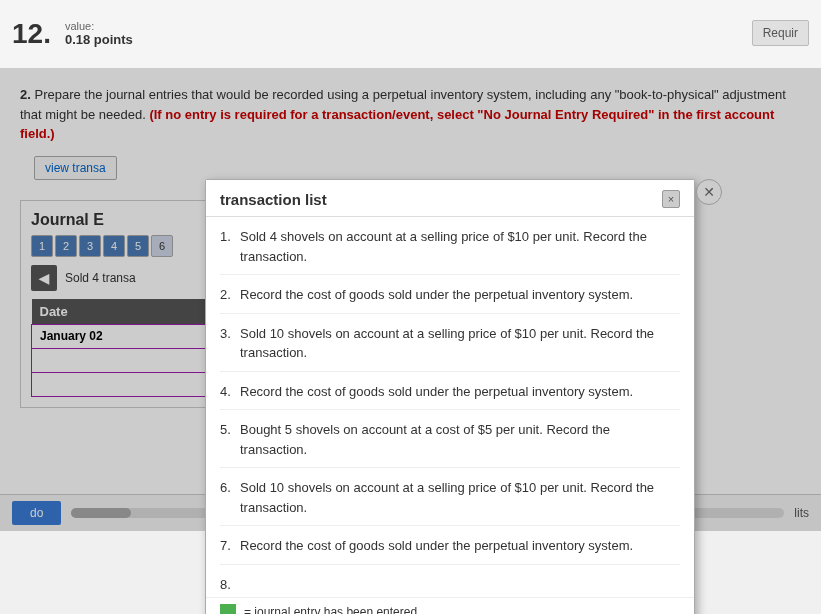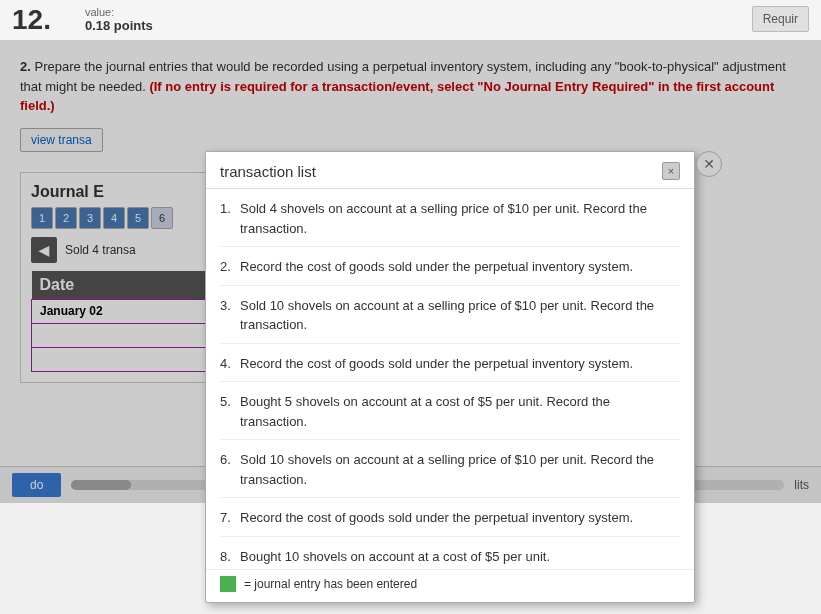--- a/index.html
+++ b/index.html
@@ -10,33 +10,33 @@
       width: 821px;
       height: 614px;
       overflow: hidden;
       position: relative;
     }
 
     
     .top-bar {
       background: #f5f5f5;
       border-bottom: 1px solid #ccc;
-      padding: 6px 12px;
+      padding: 20px 12px;
       display: flex;
       align-items: flex-start;
       justify-content: space-between;
     }
     .question-number {
       font-size: 28px;
       font-weight: bold;
       color: #333;
       line-height: 1;
     }
     .value-block {
-      margin-left: 26px;
+      margin-left: 6px;
     }
     .value-label {
       font-size: 11px;
       color: #666;
     }
     .value-points {
       font-size: 13px;
       font-weight: bold;
       color: #333;
     }
@@ -152,21 +152,21 @@
     .journal-table {
       width: 100%;
       border-collapse: collapse;
       margin-top: 4px;
     }
     .journal-table th {
       background: #555;
       color: #fff;
       padding: 5px 8px;
       text-align: left;
-      font-size: 16px;
+      font-size: 13px;
     }
     .journal-table td {
       border: 1px solid #a21caf;
       padding: 4px 8px;
       font-size: 12px;
       height: 24px;
       font-weight: bold;
     }
     .done-btn {
       background: #3a7bd5;
@@ -217,21 +217,21 @@
     .modal-header {
       background: #fff;
       padding: 10px 14px 8px 14px;
       border-bottom: 1px solid #ddd;
       display: flex;
       align-items: center;
       justify-content: space-between;
     }
     .modal-title {
       font-size: 15px;
-      font-weight: normal;
+      font-weight: bold;
       color: #333;
     }
     .modal-close {
       width: 18px;
       height: 18px;
       background: #ccc;
       border: 1px solid #999;
       border-radius: 2px;
       font-size: 11px;
       color: #555;
@@ -323,21 +323,21 @@
 </div>
 
 <div class="main-content" style="height: 462px; position: relative;">
 
   <div class="question-text">
     <span><strong>2. </strong></span>
     <span>Prepare the journal entries that would be recorded using a perpetual inventory system, including any "book-to-physical" adjustment that might be needed.</span>
     <span class="warning">(If no entry is required for a transaction/event, select "No Journal Entry Required" in the first account field.)</span>
   </div>
 
-  <div style="margin-bottom:10px;">
+  <div style="margin-bottom:10px;margin-left:14px;">
     <button class="view-trans-btn">view transa</button>
   </div>
 
   <div class="journal-area" style="width: 560px;">
     <div class="journal-title">Journal E</div>
 
     <div class="trans-tabs">
       <div class="trans-tab active">1</div>
       <div class="trans-tab active">2</div>
       <div class="trans-tab active">3</div>
@@ -432,21 +432,20 @@
         <div class="modal-item">
           <span class="modal-item-number">6.&nbsp;</span>
           <span class="modal-item-text">Sold 10 shovels on account at a selling price of $10 per unit. Record the transaction.</span>
         </div>
         <div class="modal-item">
           <span class="modal-item-number">7.&nbsp;</span>
           <span class="modal-item-text">Record the cost of goods sold under the perpetual inventory system.</span>
         </div>
         <div class="modal-item">
           <span class="modal-item-number">8.&nbsp;</span>
-          <span class="modal-item-text">Bought 10 shovels on account at a cost of $5 per unit.</span>
         </div>
       </div>
     <div class="modal-footer">
       <div class="legend-box"></div>
       <span class="legend-text">= journal entry has been entered</span>
     </div>
   </div>
 
 </div>
 

